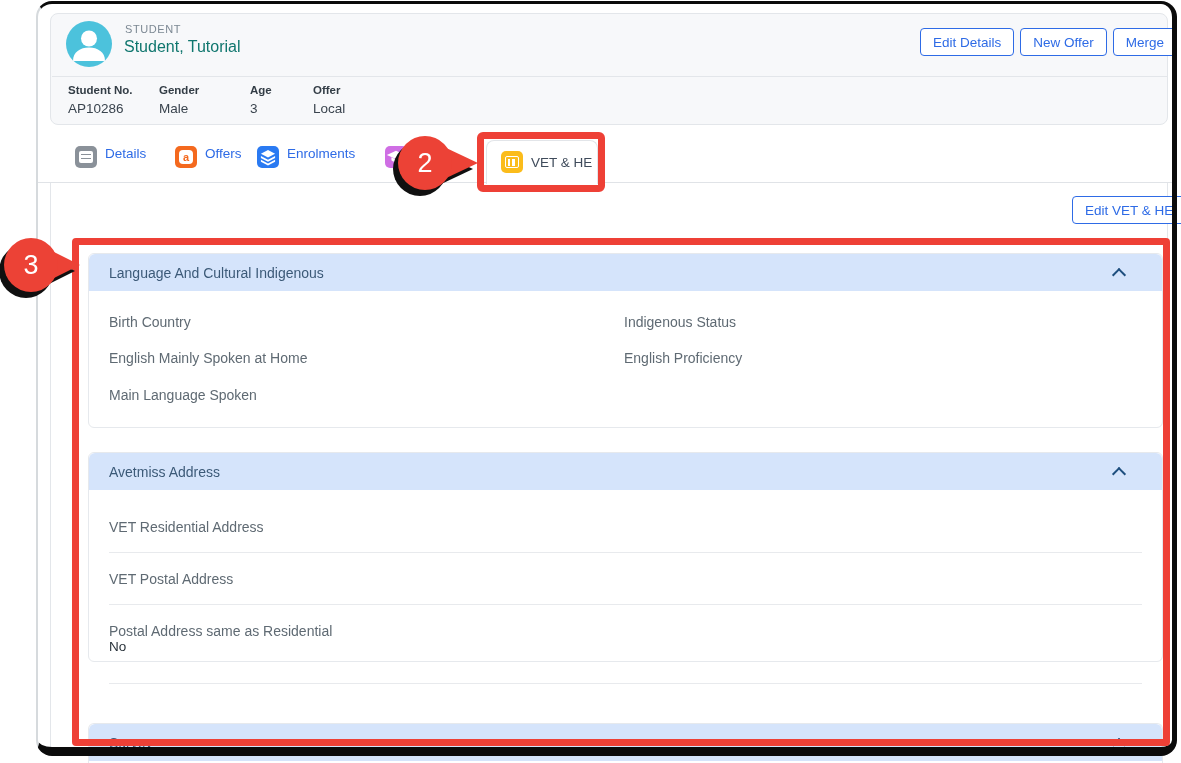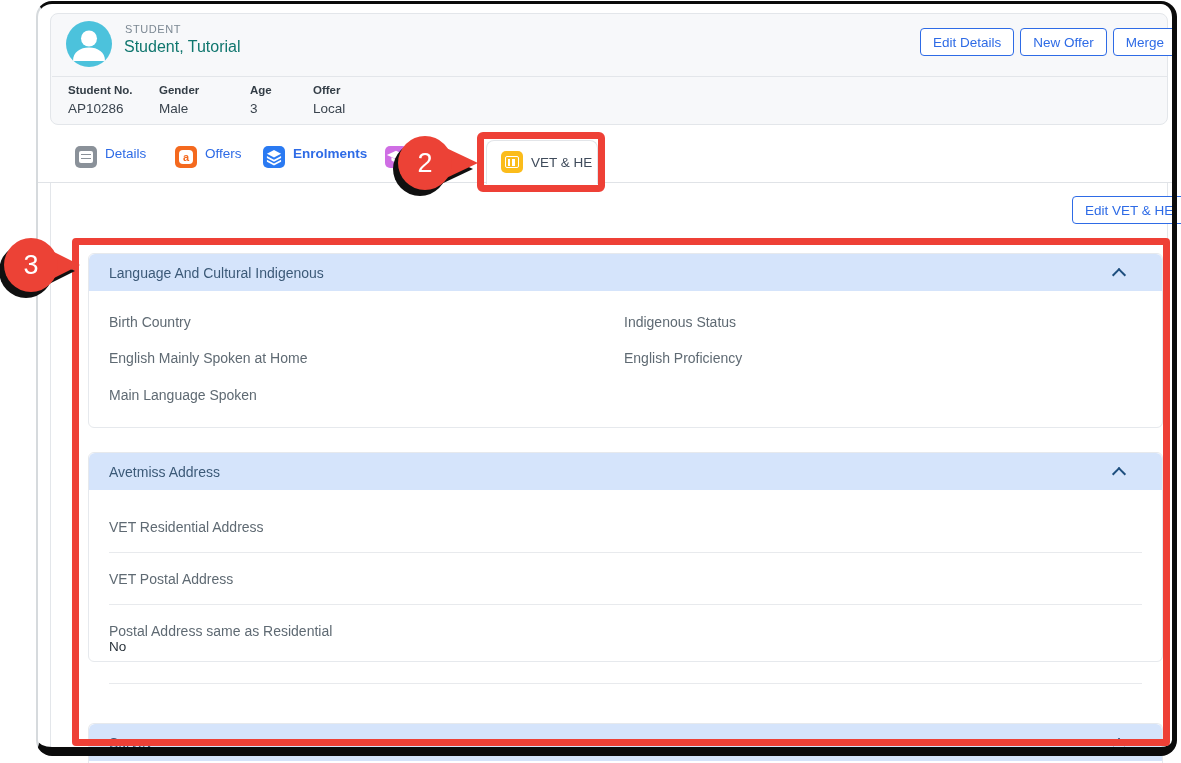--- a/index.html
+++ b/index.html
@@ -138,21 +138,21 @@
         <span class="g-doc"></span>
       </span>
     <span class="tab-label">Details</span>
   </div>
   <div class="tab" style="left:175px;">
     <span class="ticon ti-offers">
         <span class="g-offer">a</span>
       </span>
     <span class="tab-label">Offers</span>
   </div>
-  <div class="tab" style="left:263px;font-weight:bold;">
+  <div class="tab" style="left:257px;">
     <span class="ticon ti-enrol">
       <svg width="20" height="20" viewBox="0 0 24 24">
         <path d="M12 3.5 20.5 8 12 12.5 3.5 8z" fill="#fff"></path>
         <path d="M3.5 10.8 12 15.3l8.5-4.5v2.4L12 17.7l-8.5-4.5z" fill="#fff"></path>
         <path d="M3.5 15.3 12 19.8l8.5-4.5v2.4L12 22.2l-8.5-4.5z" fill="#fff"></path>
       </svg>
     </span>
     <span class="tab-label">Enrolments</span>
   </div>
   <div class="tab" style="left:385px;">

